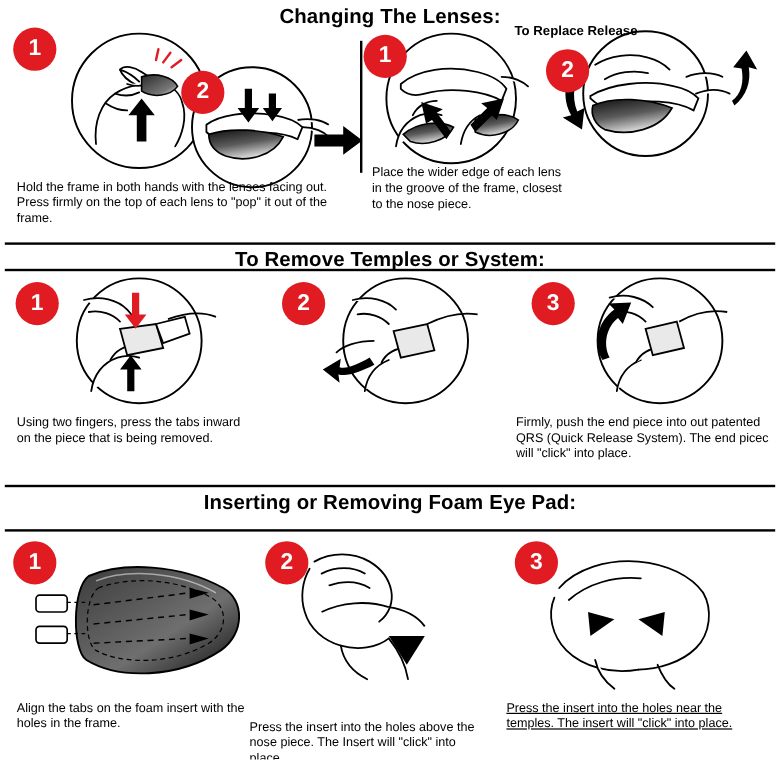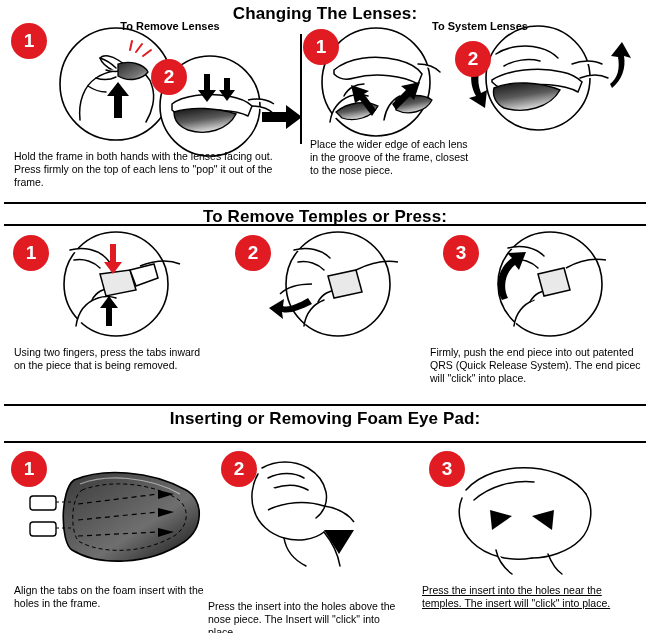--- a/index.html
+++ b/index.html
@@ -100,23 +100,22 @@
       <linearGradient id="foamgrad" x1="0" y1="0" x2="1" y2="1">
         <stop offset="0%" stop-color="#3a3a3a"></stop>
         <stop offset="60%" stop-color="#6f6f6f"></stop>
         <stop offset="100%" stop-color="#111"></stop>
       </linearGradient>
     </defs>
   </svg>
 
   <div class="hdr section-title" style="left:0; top:4px; width:650px;">Changing The Lenses:</div>
 
-  <div class="hdr" style="left:60px; top:20px; width:220px; text-align:center; font-size:11px; font-weight:bold;">To Remove Lenses</div>
-
-  <div class="hdr" style="left:370px; top:20px; width:220px; text-align:center; font-size:11px; font-weight:bold;">To System Lenses</div>
+
+  <div class="hdr" style="left:370px; top:20px; width:220px; text-align:center; font-size:11px; font-weight:bold;">To Replace Release</div>
 
   <div class="vdivider" style="left:300px; top:34px; height:110px;"></div>
 
   <div class="fig" style="left:44px; top:24px;">
     <svg width="150" height="120" viewBox="0 0 150 120">
       <circle cx="72" cy="60" r="56" fill="#fff" stroke="#000" stroke-width="1.6"></circle>
       <g fill="#fff" stroke="#000" stroke-width="1.5" stroke-linejoin="round" stroke-linecap="round">
         <path d="M36 96 C34 78 40 62 52 54 C58 50 64 48 70 47 C64 44 58 40 56 34 C60 30 68 32 74 36 C80 40 86 44 92 46 C100 48 106 54 108 62 C112 74 108 88 102 98"></path>
         <path d="M52 54 C58 56 66 56 72 53"></path>
         <path d="M62 46 C68 48 76 48 82 45"></path>
@@ -197,21 +196,21 @@
 
       <path d="M30 28 C18 40 16 58 24 72 l-7 2 16 10 2 -18 -6 3 C24 56 26 42 36 32 z" fill="#000"></path>
       <path d="M160 64 C170 56 174 44 172 32 l7 2 -9 -16 -11 14 7 1 C168 44 166 54 158 60 z" fill="#000"></path>
     </svg>
   </div>
   <div class="badge" style="left:456px; top:42px;">2</div>
 
 
   <div class="divider rule" style="left:4px; top:202px; width:642px;"></div>
 
-  <div class="hdr section-title" style="left:0; top:207px; width:650px;">To Remove Temples or Press:</div>
+  <div class="hdr section-title" style="left:0; top:207px; width:650px;">To Remove Temples or System:</div>
 
   <div class="divider rule" style="left:4px; top:224px; width:642px;"></div>
 
   <div class="fig" style="left:40px; top:230px;">
     <svg width="160" height="112" viewBox="0 0 160 112">
       <circle cx="76" cy="54" r="52" fill="#fff" stroke="#000" stroke-width="1.6"></circle>
       <g stroke="#000" stroke-width="1.5" fill="#fff" stroke-linejoin="round" stroke-linecap="round">
         <path d="M30 20 C44 16 58 20 66 28 C70 32 72 36 72 40"></path>
         <path d="M34 30 C44 28 54 32 60 38"></path>
         <path d="M36 96 C38 82 46 72 58 68 C64 66 70 66 76 68"></path>

